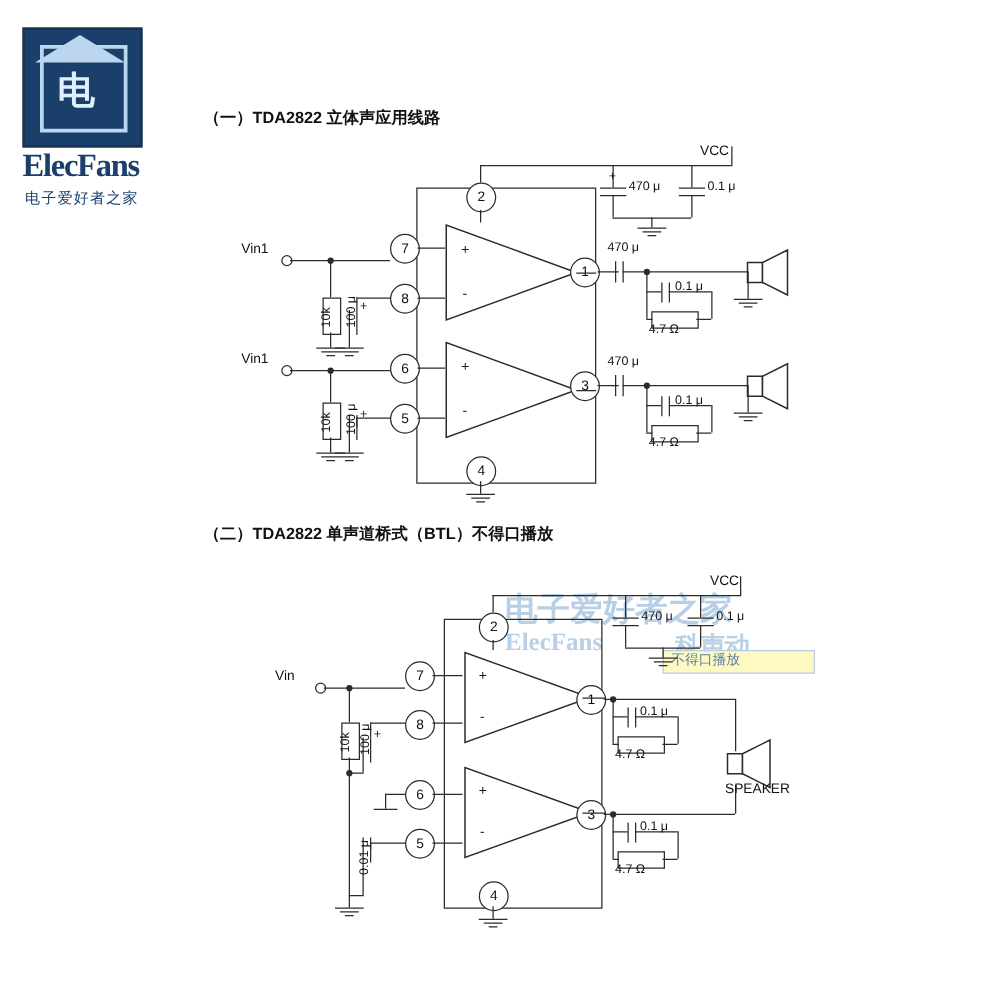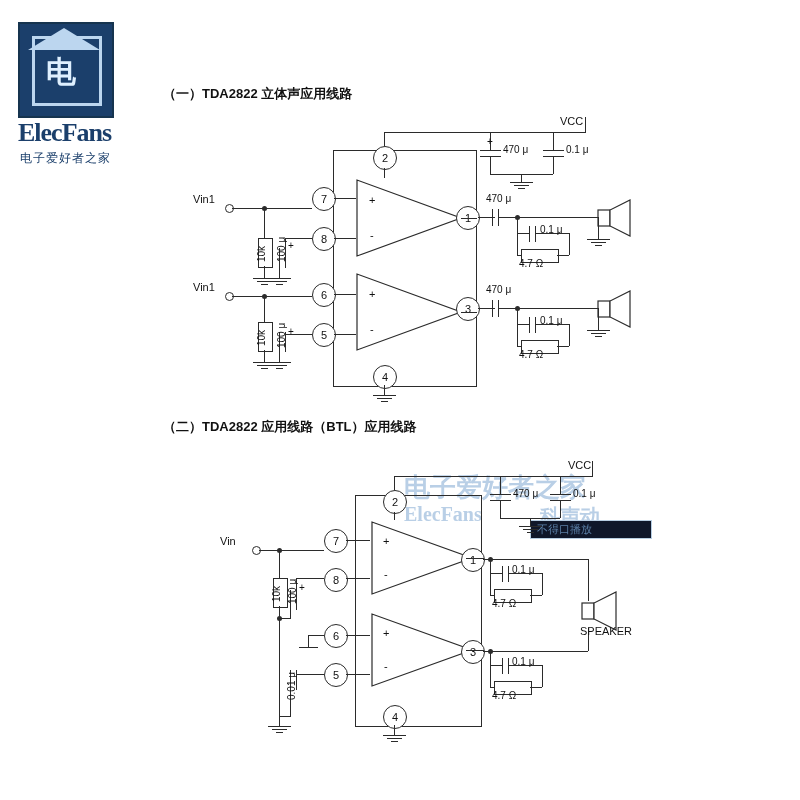--- a/index.html
+++ b/index.html
@@ -28,21 +28,21 @@
   .logo-sq{position:absolute;left:0;top:0;width:92px;height:92px;background:#1b3f6b;
            border:2px solid #16344f;}
   .logo-inner{position:absolute;left:12px;top:12px;width:64px;height:64px;border:3px solid #bcd6ef;}
   .logo-roof{position:absolute;left:8px;top:4px;width:0;height:0;border-left:36px solid transparent;border-right:36px solid transparent;border-bottom:22px solid #bcd6ef;}
   .logo-g{position:absolute;left:26px;top:28px;font-size:30px;color:#dff0ff;font-family:"Liberation Serif",serif;font-weight:bold;}
   .brand{position:absolute;left:0;top:96px;font-size:26px;font-weight:bold;color:#1b3f6b;font-family:"Liberation Serif",serif;letter-spacing:-1px;}
   .brand-cn{position:absolute;left:2px;top:128px;font-size:12px;color:#1b3f6b;letter-spacing:1px;}
   
   .wm1{position:absolute;font-size:26px;color:#b9cfe6;font-weight:bold;white-space:nowrap;}
   .wm2{position:absolute;font-size:20px;color:#b9cfe6;font-weight:bold;white-space:nowrap;font-family:"Liberation Serif",serif;}
-  .wmbar{position:absolute;background:#0f172a;border:1px solid #b7cee3;}
+  .wmbar{position:absolute;background:#fef9c3;border:1px solid #b7cee3;font-family:Liberation Mono, monospace;}
   .wmbar span{font-size:11px;color:#5b7fa6;line-height:16px;padding-left:6px;display:block;}
   .spk{position:absolute;}
 </style>
 </head>
 <body>
 
 <div class="logo-box">
   <div class="logo-sq">
     <div class="logo-roof"></div>
     <div class="logo-inner"></div>
@@ -210,21 +210,21 @@
 <div class="wire h" style="left:591px;top:333px;width:15px;"></div>
 <div class="wire h" style="left:595px;top:336px;width:7px;"></div>
 
 <div class="wire h" style="left:334px;top:198px;width:22px;"></div>
 <div class="wire h" style="left:334px;top:238px;width:22px;"></div>
 <div class="wire h" style="left:334px;top:294px;width:22px;"></div>
 <div class="wire h" style="left:334px;top:334px;width:22px;"></div>
 <div class="wire h" style="left:461px;top:218px;width:16px;"></div>
 <div class="wire h" style="left:461px;top:312px;width:16px;"></div>
 
-<div class="title" style="left:163px;top:418px;">（二）TDA2822 应用线路（BTL）应用线路</div>
+<div class="title" style="left:163px;top:418px;">（二）TDA2822 单声道桥式（BTL）不得口播放</div>
 
 <div class="wm1" style="left:404px;top:470px;">电子爱好者之家</div>
 <div class="wm2" style="left:404px;top:503px;">ElecFans</div>
 <div class="wm2" style="left:540px;top:503px;">科声动</div>
 <div class="wmbar" style="left:530px;top:520px;width:120px;height:17px;">
   <span>不得口播放</span>
 </div>
 
 <div class="abs" style="left:355px;top:495px;width:125px;height:230px;border:1px solid #2b2b2b;"></div>
 

